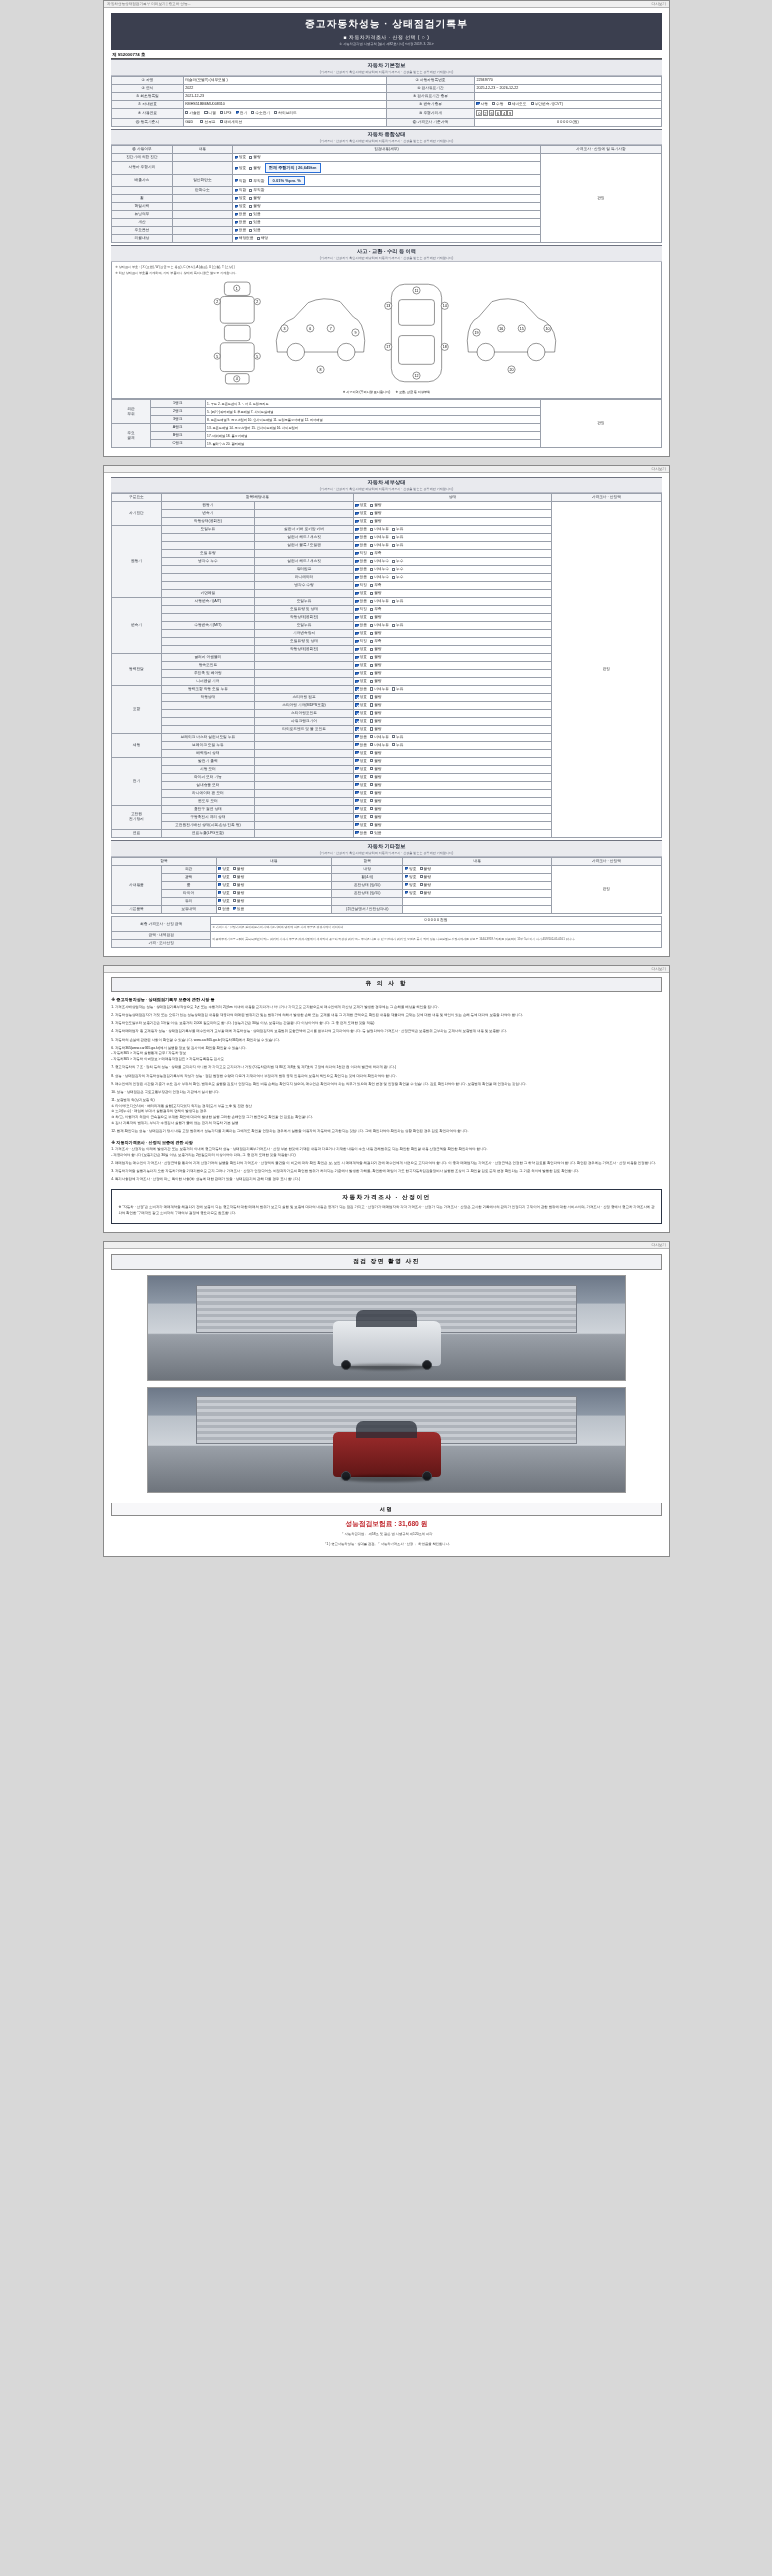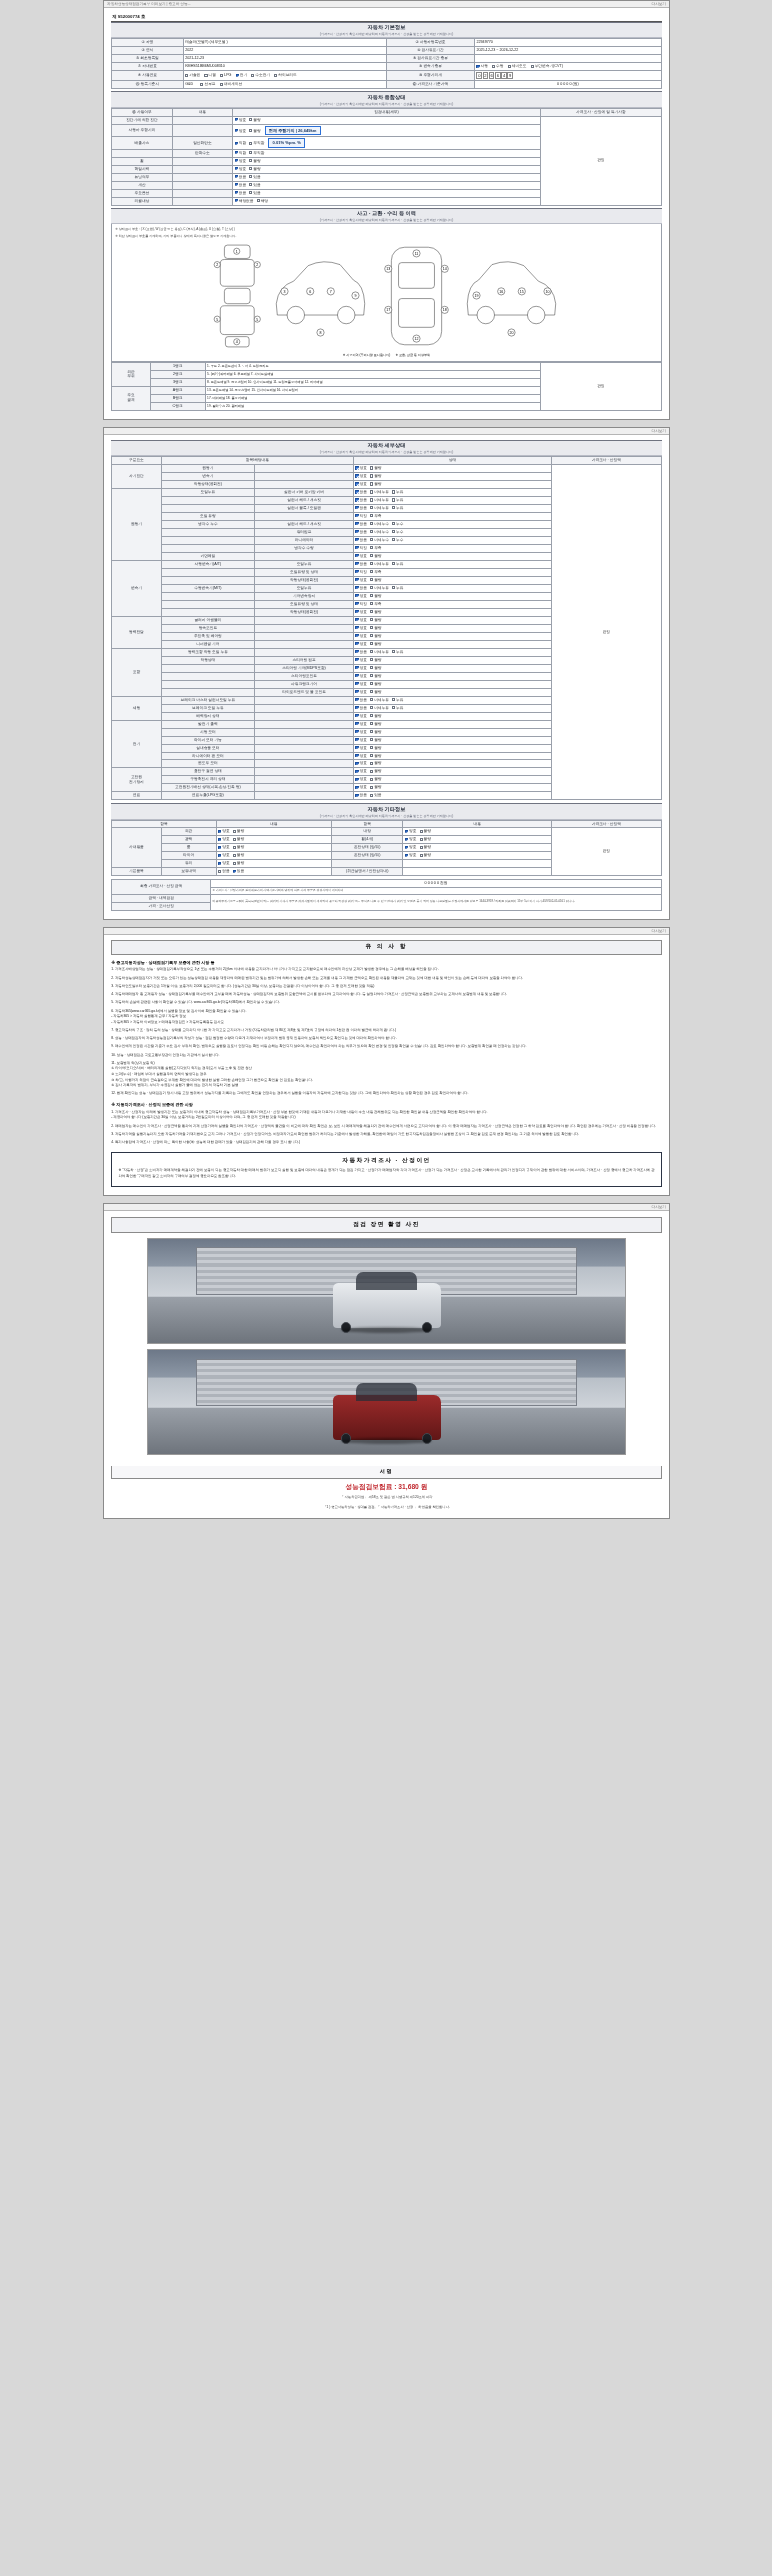--- a/index.html
+++ b/index.html
@@ -269,20 +269,25 @@
 
 <div class="page">
 
   <div class="sheet">
     <div class="sheet-top-bar">
       <span>자동차성능상태점검기록부 미리보기 | 중고차 성능...</span>
       <span>다시보기</span>
     </div>
     <div class="sheet-body">
 
+      <div class="doc-header">
+        <div class="doc-title">중고자동차성능 · 상태점검기록부</div>
+        <div class="doc-sub1">■ 자동차가격조사 · 산정 선택 ( ○ )</div>
+        <div class="doc-sub2">※ 자동차관리법 시행규칙 [별지 제82호서식] &lt;개정 2019. 3. 20.&gt;</div>
+      </div>
 
       <div class="doc-no">
         <span>제</span>
         <span>952000774</span>
         <span>호</span>
       </div>
 
       <div class="sec-bar">
         <div class="t">자동차 기본정보</div>
         <div class="s">(가격조사 · 산정자가 확인시에만 해당하며 자동차가격조사 · 산정을 받는는 경우에만 기재합니다)</div>

